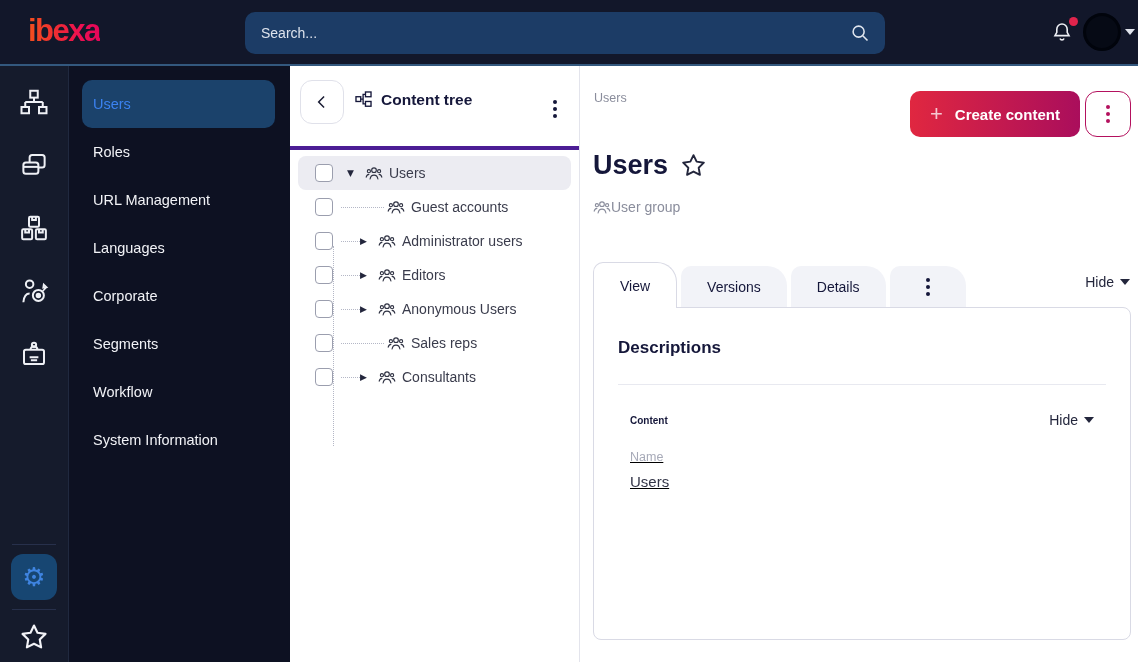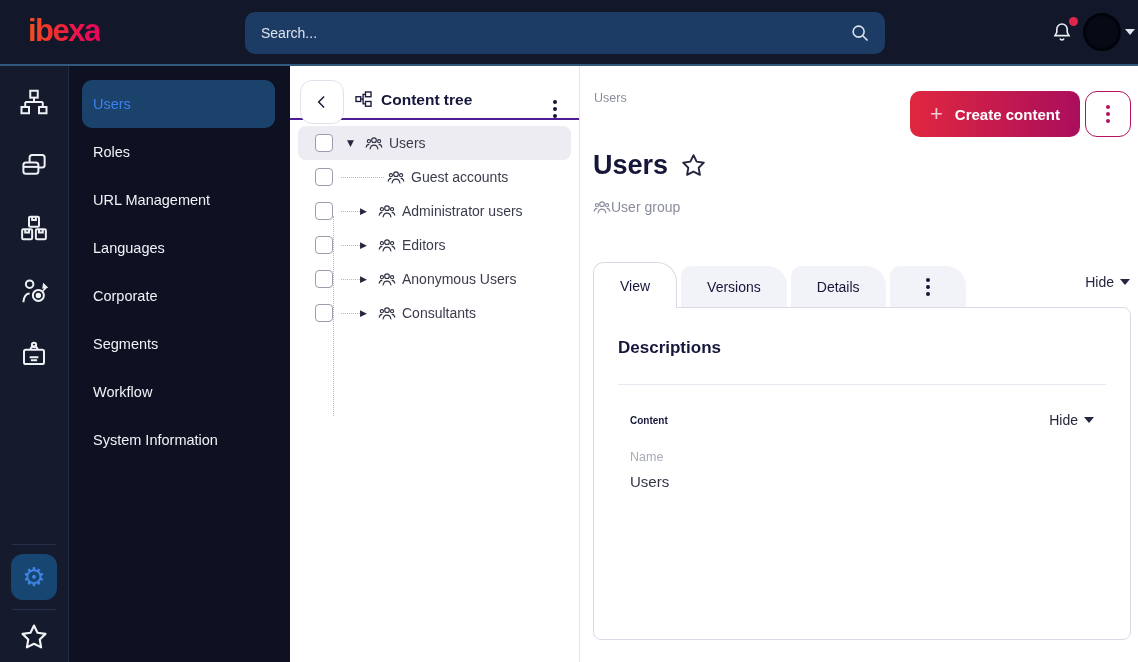--- a/index.html
+++ b/index.html
@@ -50,21 +50,21 @@
     background:#0d1122; }
   .menu { list-style:none; padding-top:14px; }
   .menu li { height:48px; display:flex; align-items:center; padding-left:24px;
     color:#f2f3f7; font-size:14.5px; cursor:pointer; }
   .menu li.active { background:#1b426b; border-radius:10px;
     margin:0 15px 0 13px; padding-left:11px; color:#3b82f0; }
 
   
   .tree-panel { position:absolute; left:290px; top:66px; width:290px; height:596px;
     background:#fff; border-right:1px solid #e3e4ec; }
-  .tree-head { height:54px; border-bottom:2px solid #4c1d95; position:relative; }
+  .tree-head { height:84px; border-bottom:4px solid #4c1d95; position:relative; }
   .collapse-btn { position:absolute; left:10px; top:14px; width:44px; height:44px;
     border:1px solid #e0e1ea; border-radius:12px; background:#fff; color:#1a1c33;
     display:flex; align-items:center; justify-content:center; cursor:pointer; }
   .tree-title-wrap { position:absolute; left:64px; top:24px; display:flex;
     align-items:center; gap:8px; color:#15173a; }
   .tree-title { font-size:15.5px; font-weight:700; }
   .kebab { display:flex; flex-direction:column; gap:3px; align-items:center;
     cursor:pointer; padding:4px; }
   .kebab i { width:4px; height:4px; border-radius:50%; background:#15173a; }
   .tree-kebab { position:absolute; right:18px; top:30px; }
@@ -119,21 +119,21 @@
   .card { position:absolute; left:12px; top:241px; width:538px; height:333px;
     background:#fff; border:1px solid #d9dae5; border-radius:8px;
     border-top-left-radius:0; z-index:2; padding:30px 24px 8px 24px; }
   .sect-title { font-size:17px; font-weight:700; color:#15173a; }
   .card-div { height:1px; background:#e8e9f0; margin:26px 0 0 0; }
   .content-head { margin:27px 0 0 12px; display:flex; align-items:center;
     justify-content:space-between; padding-right:12px; }
   .content-title { font-size:10px; font-weight:700; color:#15173a; }
   .hide-inner { font-size:14px; color:#23263c; cursor:pointer; display:flex;
     align-items:center; gap:6px; }
-  .field { margin:22px 0 0 12px; }
+  .field { margin:22px 0 0 12px;text-decoration:underline; }
   .f-label { font-size:12.5px; color:#a7aab8; }
   .f-value { font-size:15px; color:#343648; margin-top:9px; }
   .field + .field { margin-top:30px; }
 
   svg { display:block; }
 </style>
 </head>
 <body>
 
 <svg width="0" height="0" style="position:absolute">
@@ -320,20 +320,29 @@
       <span class="cb"></span>
       <span class="spacer8"></span>
         <span class="conn short"></span>
       <span class="arrow">▶</span>
       <svg class="gicon">
           <use href="#i-group"></use>
         </svg>
       <span class="tlabel">Anonymous Users</span>
     </div>
 
+    <div class="trow">
+      <span class="cb"></span>
+      <span class="spacer8"></span>
+        <span class="conn long"></span>
+      <svg class="gicon">
+          <use href="#i-group"></use>
+        </svg>
+      <span class="tlabel">Sales reps</span>
+    </div>
 
     <div class="trow">
       <span class="cb"></span>
       <span class="spacer8"></span>
         <span class="conn short"></span>
       <span class="arrow">▶</span>
       <svg class="gicon">
           <use href="#i-group"></use>
         </svg>
       <span class="tlabel">Consultants</span>

